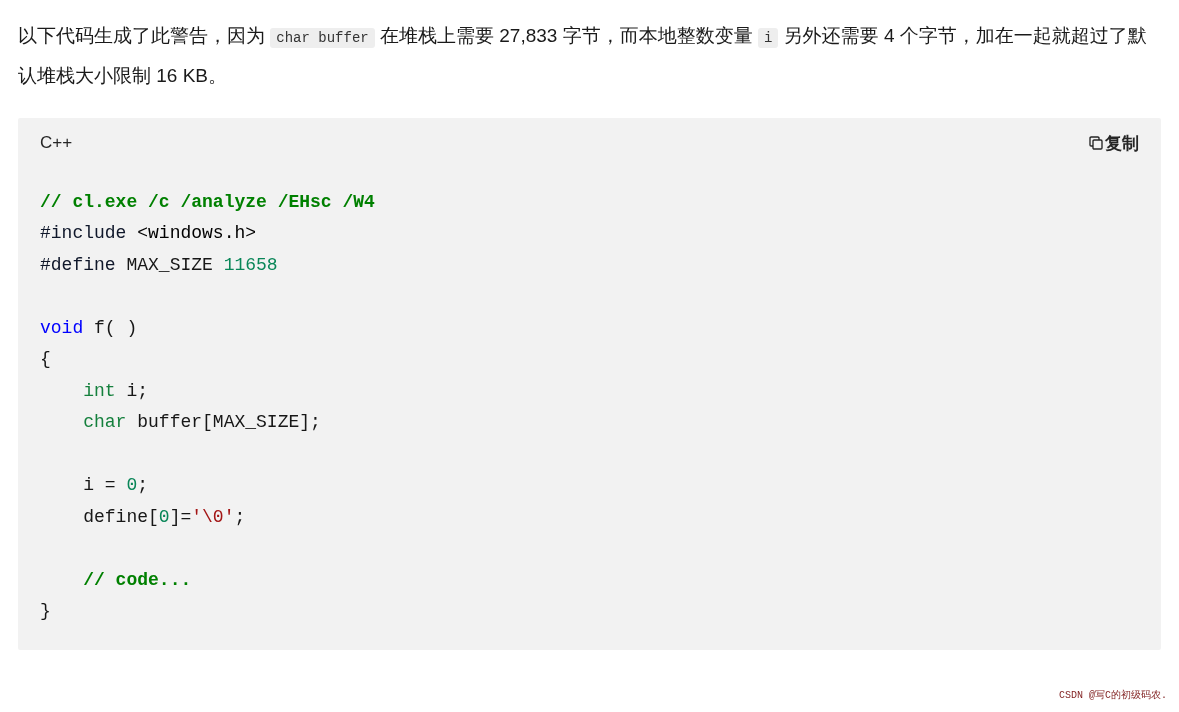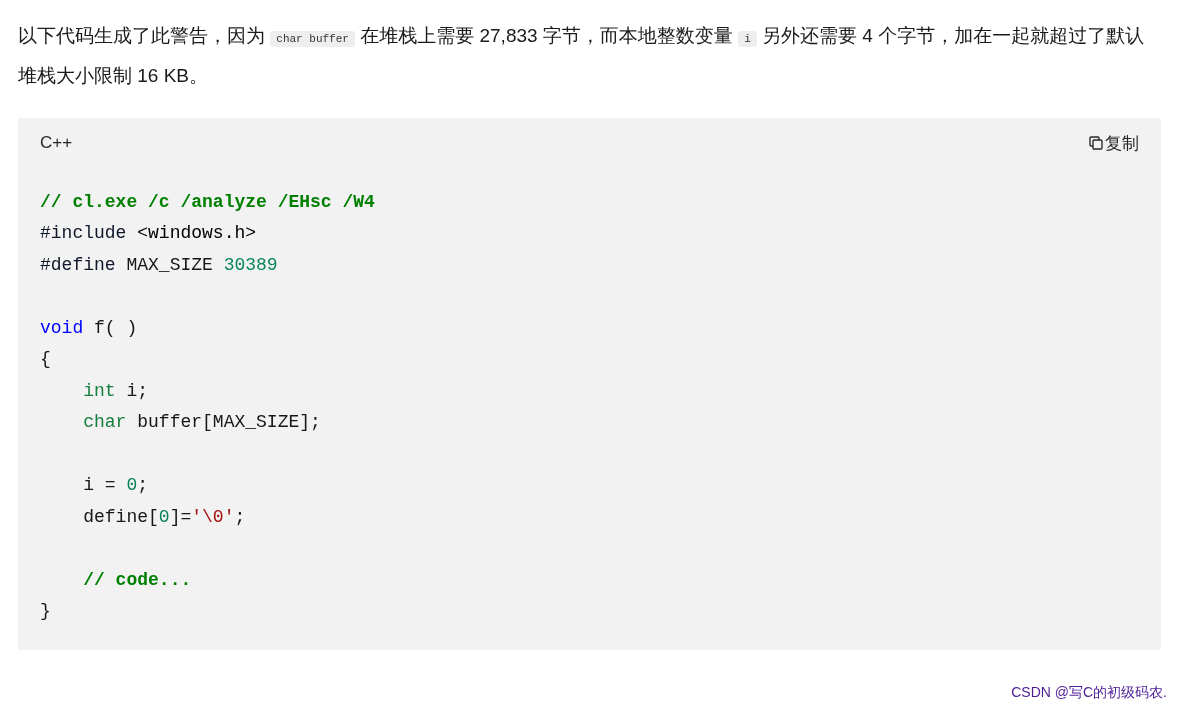--- a/index.html
+++ b/index.html
@@ -15,21 +15,21 @@
     font-size: 19px;
     line-height: 2.1;
     color: #1a1a1a;
     margin: 0 0 22px 0;
   }
   .inline-code {
     font-family: Consolas, "Courier New", monospace;
     background: #eeeeee;
     padding: 2px 6px;
     border-radius: 3px;
-    font-size: 11px;
+    font-size: 14px;
     color: #333;
   }
   .code-block {
     background: #f2f2f2;
     border-radius: 2px;
     margin: 0;
   }
   .code-header {
     display: flex;
     justify-content: space-between;
@@ -38,20 +38,21 @@
     font-size: 17px;
     color: #262626;
   }
   .copy-btn {
     display: flex;
     align-items: center;
     gap: 0;
     cursor: pointer;
     color: #262626;
     font-size: 17px;
+    font-weight: bold;
   }
   .copy-btn svg { width: 18px; height: 18px; }
   .code-body {
     padding: 18px 22px 22px 22px;
     font-family: Consolas, "Courier New", monospace;
     font-size: 18px;
     line-height: 1.75;
     white-space: pre;
     color: #171717;
   }
@@ -59,23 +60,24 @@
   .tok-pp  { color: #0f172a; }
   .tok-kw  { color: #0000ff; }
   .tok-type{ color: #15803d; }
   .tok-inc { color: #000000; }
   .tok-num { color: #098658; }
   .tok-str { color: #a31515; }
   .watermark {
     position: fixed;
     right: 12px;
     bottom: 10px;
-    font-size: 14px;
-    color: #4c1d95;
+    font-size: 10px;
+    color: #7f1d1d;
     pointer-events: none;
+    font-family: Liberation Mono, monospace;
   }
 </style>
 </head>
 <body>
 
 <p class="para">
   <span>以下代码生成了此警告，因为 </span><code class="inline-code">char buffer</code><span> 在堆栈上需要 27,833 字节，而本地整数变量 </span><code class="inline-code">i</code><span> 另外还需要 4 个字节，加在一起就超过了默认堆栈大小限制 16 KB。</span>
 </p>
 
 <div class="code-block">
@@ -84,21 +86,21 @@
     <span class="copy-btn">
       <svg viewBox="0 0 24 24" fill="none" stroke="#262626" stroke-width="1.8">
         <rect x="8" y="8" width="12" height="12" rx="1.5"></rect>
         <path d="M16 8V5.5A1.5 1.5 0 0 0 14.5 4H5.5A1.5 1.5 0 0 0 4 5.5v9A1.5 1.5 0 0 0 5.5 16H8"></path>
       </svg>
       <span>复制</span>
     </span>
   </div>
   <div class="code-body"><span class="tok-comment">// cl.exe /c /analyze /EHsc /W4</span>
 <span class="tok-pp">#include</span><span class="tok-inc"> &lt;windows.h&gt;</span>
-<span class="tok-pp">#define</span><span> MAX_SIZE </span><span class="tok-num">30389</span>
+<span class="tok-pp">#define</span><span> MAX_SIZE </span><span class="tok-num">11658</span>
 
 <span class="tok-kw">void</span><span> f( )</span>
 <span>{</span>
     <span class="tok-type">int</span><span> i;</span>
     <span class="tok-type">char</span><span> buffer[MAX_SIZE];</span>
 
 <span>    i = </span><span class="tok-num">0</span><span>;</span>
 <span>    define[</span><span class="tok-num">0</span><span>]=</span><span class="tok-str">'\0'</span><span>;</span>
 
     <span class="tok-comment">// code...</span>

